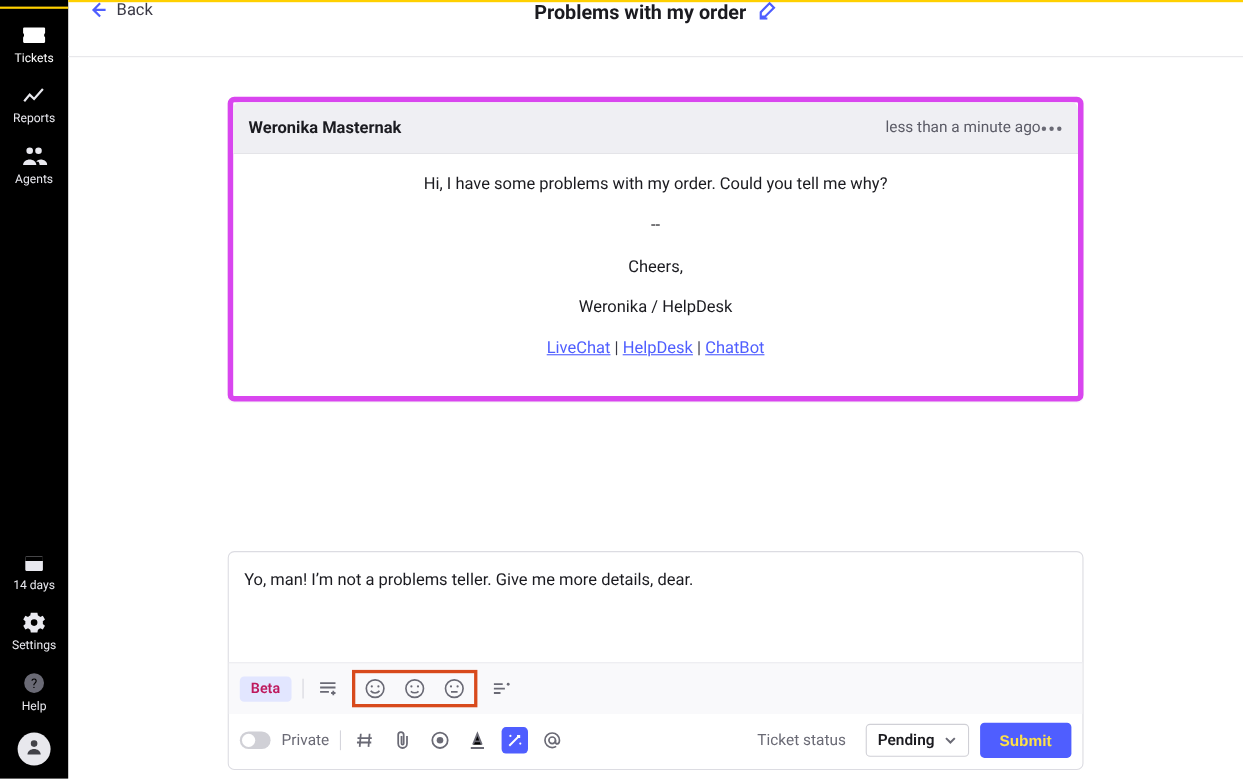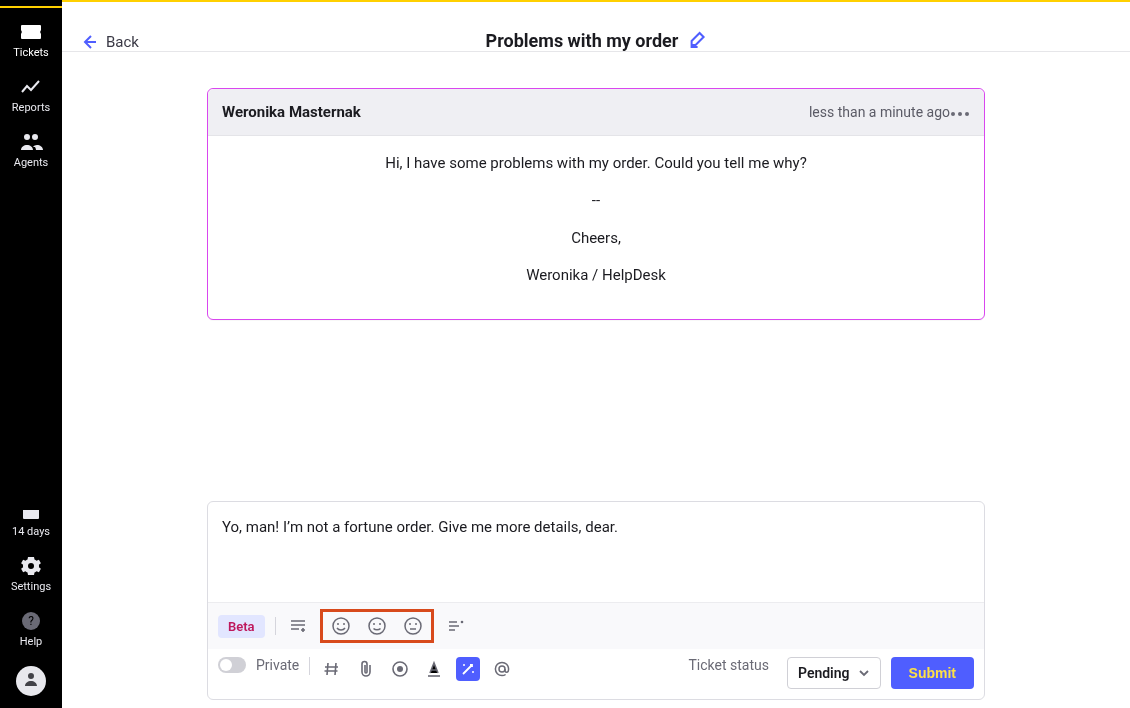--- a/index.html
+++ b/index.html
@@ -8,48 +8,48 @@
   
   .sidebar { width: 62px; background: #000; display: flex; flex-direction: column; align-items: center; color: #fff; padding-top: 6px; position: relative; }
   .side-top { border-top: 2px solid #ffd000; width: 100%; display: flex; flex-direction: column; align-items: center; padding-top: 6px; }
   .side-item { display: flex; flex-direction: column; align-items: center; width: 100%; padding: 8px 0 10px; cursor: pointer; color: #e9e9ef; }
   .side-item svg { margin-bottom: 4px; }
   .side-item.active { color: #fff; }
   .side-label { font-size: 11px; }
   .side-bottom { position: absolute; bottom: 10px; display: flex; flex-direction: column; align-items: center; width: 100%; }
   
   .main { flex: 1; display: flex; flex-direction: column; }
-  .topbar { height: 52px; border-bottom: 1px solid #e6e6e9; display: flex; align-items: flex-end; position: relative; padding: 0 18px; }
+  .topbar { height: 52px; border-bottom: 1px solid #e6e6e9; display: flex; align-items: flex-start; position: relative; padding: 0 18px; }
   .topbar-accent { position: absolute; top: 0; left: 0; right: 0; height: 2px; background: #ffd000; }
   .back-btn { display: inline-flex; align-items: center; gap: 8px; color: #3a3945; font-size: 15px; cursor: pointer; }
   .title-wrap { position: absolute; left: 50%; transform: translateX(-50%); display: inline-flex; align-items: center; gap: 10px; }
   .title { font-size: 18px; font-weight: 700; color: #1b1b20; }
   .edit-icon { color: #4f5eff; cursor: pointer; }
   .content { flex: 1; overflow: auto; padding: 36px 0 0; display: flex; flex-direction: column; align-items: center; }
-  .card { width: 778px; border: 1px solid #d946ef; border-radius: 6px; box-shadow: 0 1px 1px rgba(0,0,0,.03); background: #fff; }
+  .card { width: 778px; border: 5px solid #d946ef; border-radius: 6px; box-shadow: 0 1px 1px rgba(0,0,0,.03); background: #fff; }
   .card-head { background: #efeff3; border-bottom: 1px solid #e4e4e8; border-radius: 6px 6px 0 0; display: flex; align-items: center; justify-content: space-between; padding: 14px 14px; }
   .author { font-weight: 700; font-size: 15px; }
   .right-meta { display: flex; align-items: center; color: #5b5b66; font-size: 14px; }
   .more-btn { color: #6a6a75; cursor: pointer; }
   .card-body { padding: 16px 14px 18px; font-size: 15px; line-height: 1.55; }
   .card-body p { margin: 0 0 14px; text-align: center; }
   .sig-line { margin: 0; }
   .links a { color: #4f5eff; text-decoration: underline; }
   .sep { color: #3a3945; }
   
   .composer-wrap { width: 778px; margin-top: auto; margin-bottom: 8px; }
   .composer { border: 1px solid #dcdce2; border-radius: 6px; background: #fff; }
   .composer-text { padding: 16px 14px 48px; min-height: 100px; outline: none; font-size: 15px; color: #1b1b20; }
   .composer-row1 { border-top: 1px solid #ececef; display: flex; align-items: center; gap: 10px; padding: 6px 10px; background: #f9f9fb; }
   .beta-pill { background: #e2e6ff; color: #be185d; font-weight: 600; font-size: 13px; padding: 4px 10px; border-radius: 4px; }
   .v-divider { width: 1px; height: 18px; background: #d5d5dc; }
   .tool-icon { width: 24px; height: 24px; display: inline-flex; align-items: center; justify-content: center; color: #6a6a75; cursor: pointer; border-radius: 4px; }
   .tool-icon.magic { background: #4f5eff; color: #fff; }
   .red-box { border: 3px solid #d84a1c; padding: 2px 6px; display: inline-flex; align-items: center; gap: 12px; }
-  .composer-row2 { display: flex; padding: 8px 10px 10px; gap: 10px; }
+  .composer-row2 { display: flex; align-items: center; padding: 8px 10px 10px; gap: 10px; }
   .toggle { width: 28px; height: 16px; background: #d0d0d6; border-radius: 9px; position: relative; cursor: pointer; }
   .toggle .knob { position: absolute; top: 2px; left: 2px; width: 12px; height: 12px; background: #fff; border-radius: 50%; }
   .private-label { color: #6a6a75; font-size: 14px; }
   .spacer { flex: 1; }
   .status-label { color: #6a6a75; font-size: 14px; margin-right: 8px; }
   .select { border: 1px solid #d0d0d6; border-radius: 4px; padding: 6px 10px; display: inline-flex; align-items: center; gap: 8px; font-weight: 600; cursor: pointer; font-size: 14px; }
   .submit-btn { background: #4f5eff; color: #fde047; border: none; border-radius: 4px; padding: 8px 18px; font-weight: 700; font-size: 14px; cursor: pointer; }
   .avatar-circle { width: 30px; height: 30px; background: #e8e8ed; border-radius: 50%; display: flex; align-items: center; justify-content: center; color: #424248; }
 </style>
 </head>
@@ -141,26 +141,29 @@
                   <circle cx="17" cy="3" r="2" fill="currentColor"></circle>
                 </svg>
             </span>
           </div>
         </div>
         <div class="card-body">
           <p>Hi, I have some problems with my order. Could you tell me why?</p>
           <p class="sig-line">--</p>
           <p class="sig-line">Cheers,</p>
           <p class="sig-line">Weronika / HelpDesk</p>
+          <p class="sig-line links">
+            <a href="#">LiveChat</a><span class="sep"> | </span><a href="#">HelpDesk</a><span class="sep"> | </span><a href="#">ChatBot</a>
+          </p>
         </div>
       </div>
 
       <div class="composer-wrap">
         <div class="composer">
-          <div class="composer-text" contenteditable="true" style="">Yo, man! I’m not a fortune order. Give me more details, dear.</div>
+          <div class="composer-text" contenteditable="true" style="">Yo, man! I’m not a problems teller. Give me more details, dear.</div>
           <div class="composer-row1">
             <span class="beta-pill">Beta</span>
             <span class="v-divider"></span>
             <span class="tool-icon">
               <svg width="18" height="16" viewBox="0 0 18 16">
                   <path stroke="currentColor" stroke-width="1.6" d="M2 3h14M2 7h14M2 11h8"></path>
                   <path stroke="currentColor" stroke-width="1.6" d="M14 10v4m-2-2h4"></path>
                 </svg>
             </span>
             <span class="red-box">

